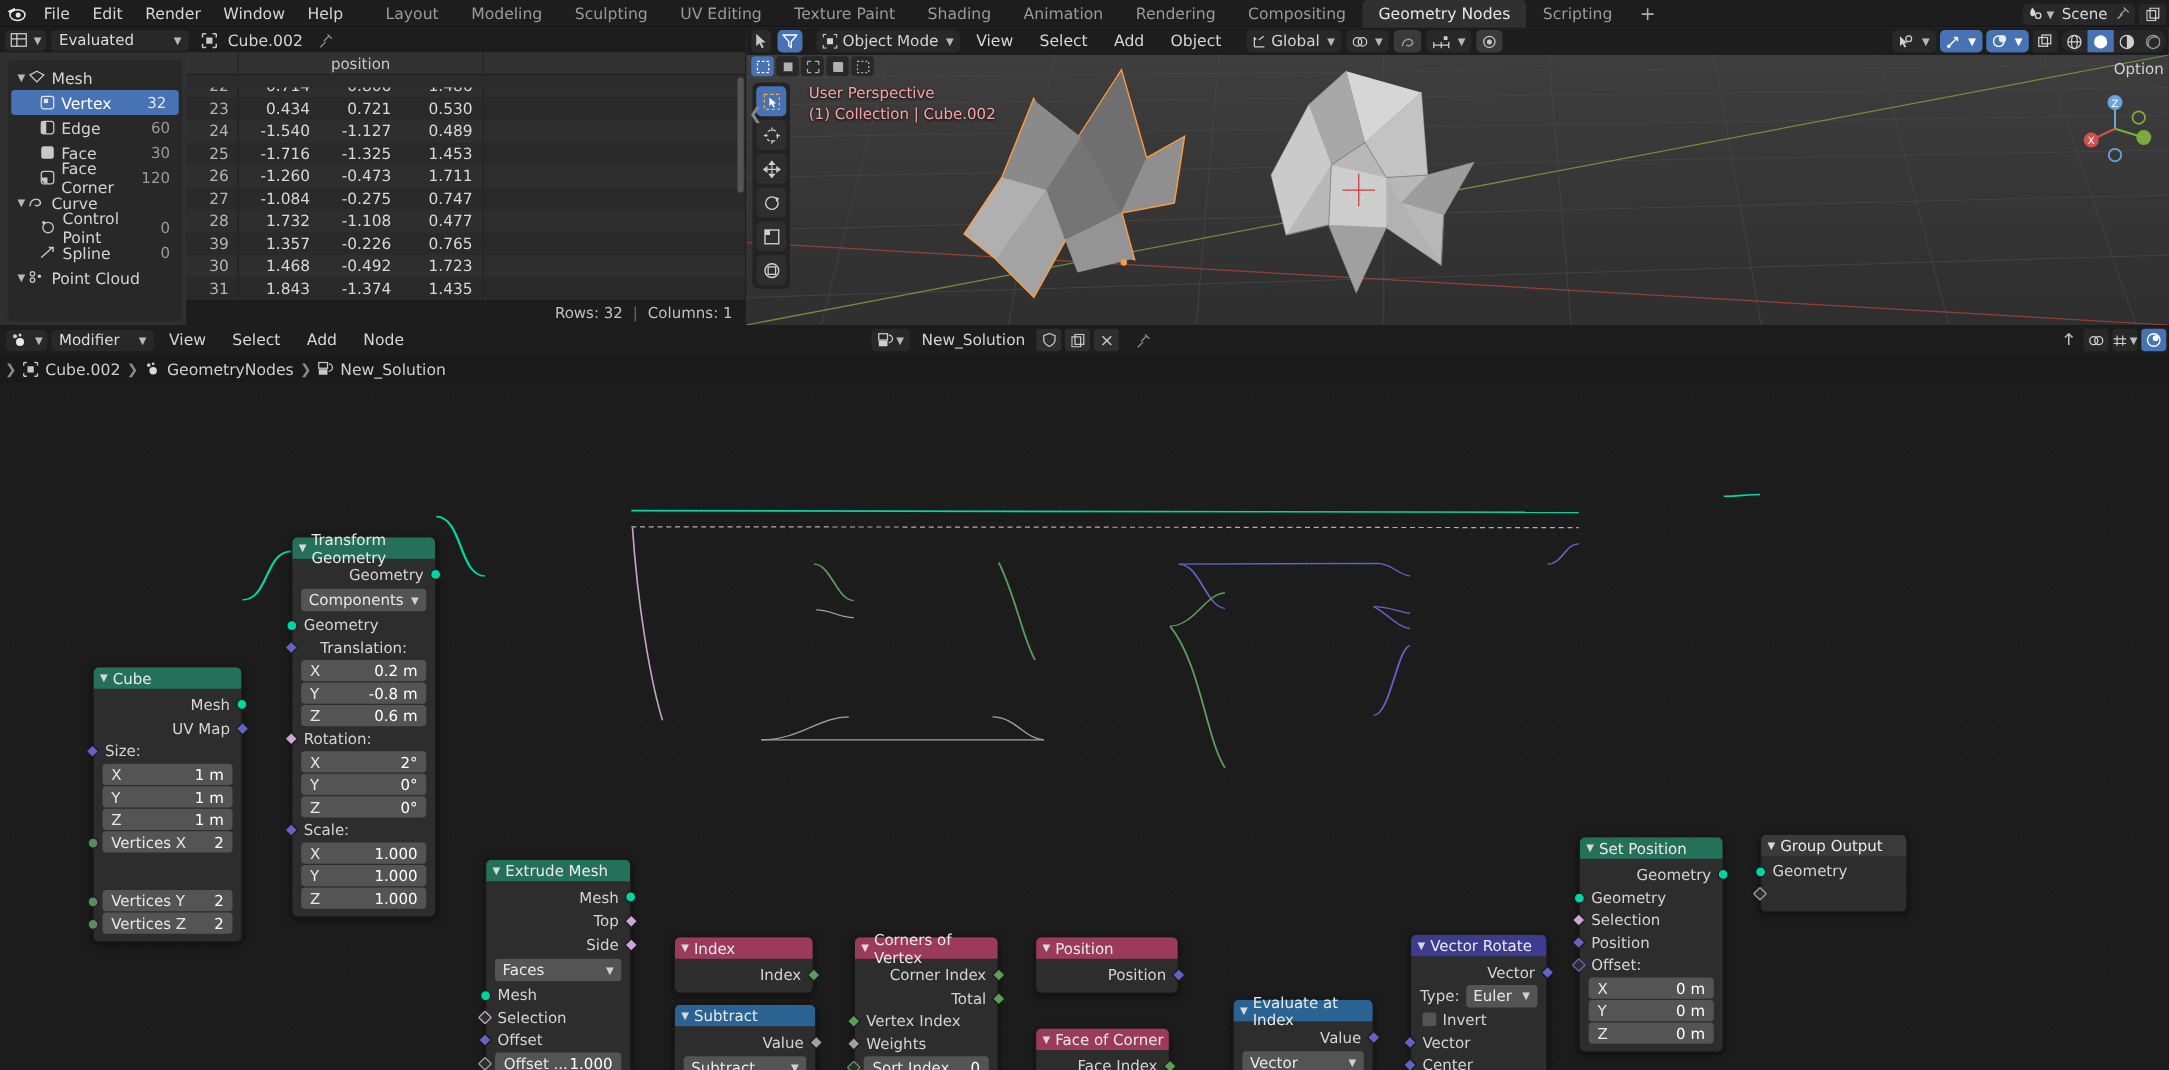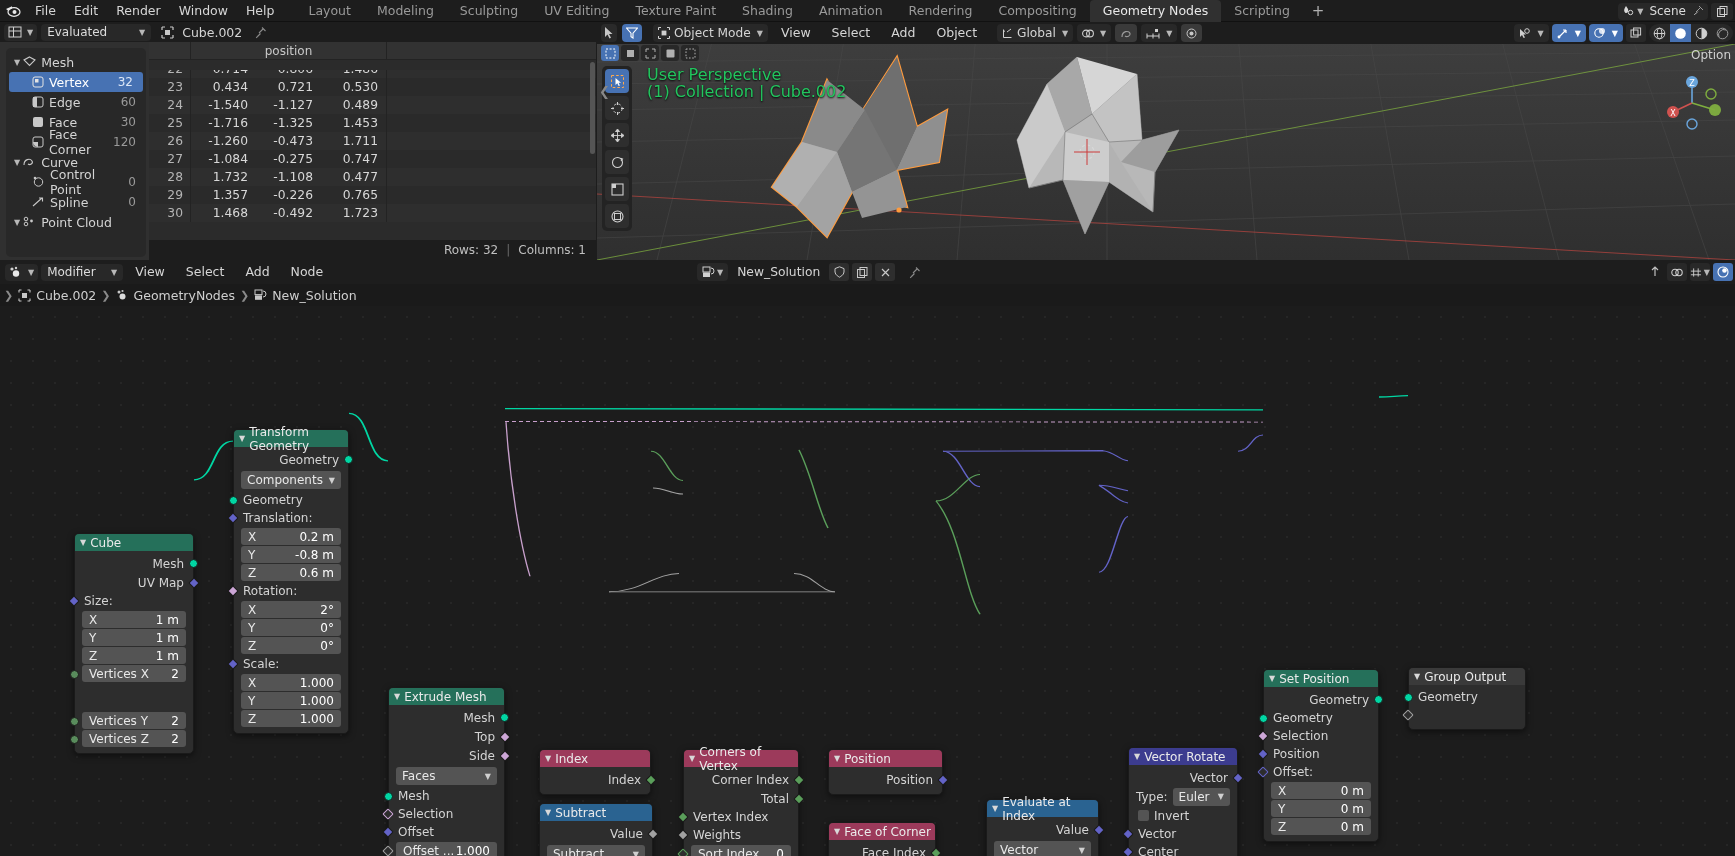--- a/index.html
+++ b/index.html
@@ -68,21 +68,21 @@
   .shade-group { display:flex; background:#282828; border-radius:9px; overflow:hidden; height:18px;}
   .shade-group .sb { width:21px; display:flex; align-items:center; justify-content:center;}
   .shade-group .sb.act { background:#4772b3;}
   .vp-toolrow { position:absolute; top:23px; left:4px; display:flex; gap:2px; z-index:6;}
   .selmode { width:18px; height:16px; background:#282828; border-radius:3px; display:flex; align-items:center; justify-content:center;}
   .selmode.act { background:#4772b3;}
   .vp-toolbar { position:absolute; left:5px; top:44px; width:30px; background:#232323; border-radius:5px;
       padding:3px; display:flex; flex-direction:column; gap:3px; z-index:5;}
   .tbtn { width:24px; height:24px; border-radius:4px; background:#2e2e2e; display:flex; align-items:center; justify-content:center;}
   .tbtn.act { background:#4772b3; }
-  .vp-text { position:absolute; left:50px; top:44px; z-index:5; font-size:16px; color:#22c55e;
+  .vp-text { position:absolute; left:50px; top:44px; z-index:5; font-size:12px; color:#fca5a5;
       text-shadow:0 1px 2px #000; line-height:17px;}
   .vp-optiontxt { position:absolute; right:4px; top:26px; font-size:12px; color:#d0d0d0; z-index:6;}
   .gizmo { position:absolute; right:10px; top:48px; width:66px; height:66px; z-index:5;}
   .vp-collapse { position:absolute; left:2px; top:62px; color:#888; font-size:13px; z-index:6;}
 
   
   #nodeeditor { position:absolute; left:0; top:260px; right:0; bottom:0; background:#1a1a1a;}
   .ne-header { height:24px; background:#1d1d1d; display:flex; align-items:center; padding-left:5px; gap:3px; position:relative;}
   .ne-menu { padding:0 9px; font-size:12.5px; color:#d6d6d6; line-height:24px;}
   .ne-right { position:absolute; right:2px; top:3px; display:flex; align-items:center; gap:3px;}
@@ -356,31 +356,38 @@
             <div class="c-pad"></div>
           </div>
           <div class="sp-row">
             <div class="c-idx">28</div>
             <div class="c-v">1.732</div>
             <div class="c-v">-1.108</div>
             <div class="c-v">0.477</div>
             <div class="c-pad"></div>
           </div>
           <div class="sp-row">
-            <div class="c-idx">29</div>
+            <div class="c-idx">39</div>
             <div class="c-v">1.357</div>
             <div class="c-v">-0.226</div>
             <div class="c-v">0.765</div>
             <div class="c-pad"></div>
           </div>
           <div class="sp-row">
             <div class="c-idx">30</div>
             <div class="c-v">1.468</div>
             <div class="c-v">-0.492</div>
             <div class="c-v">1.723</div>
+            <div class="c-pad"></div>
+          </div>
+          <div class="sp-row">
+            <div class="c-idx">31</div>
+            <div class="c-v">1.843</div>
+            <div class="c-v">-1.374</div>
+            <div class="c-v">1.435</div>
             <div class="c-pad"></div>
           </div>
         </div>
       <div class="sp-scroll"></div>
       <div class="sp-foot">
         <span>Rows: 32</span>
         <span class="sep">|</span>
         <span>Columns: 1</span>
       </div>
     </div>
@@ -902,21 +909,21 @@
               <span class="sock geo R" style="border-color:#1a1a1a;"></span>
             </div>
             <div class="selectbox">
               <span>Components</span>
               <span class="cv">▼</span>
             </div>
             <div class="lblrow" style="position:relative;">
               <span class="sock geo L" style="top:5px;border-color:#1a1a1a;"></span>
               <span>Geometry</span>
             </div>
-            <div class="lblrow" style="position:relative;">
+            <div class="lblrow" style="position:relative;justify-content:center;">
               <span class="sock diamond vec L" style="top:5px;border-color:#1a1a1a;"></span>
               <span>Translation:</span>
             </div>
             <div style="position:relative;">
               <div class="field">
                 <span>X</span>
                 <span class="fv">0.2 m</span>
               </div>
             </div>
             <div style="position:relative;">

